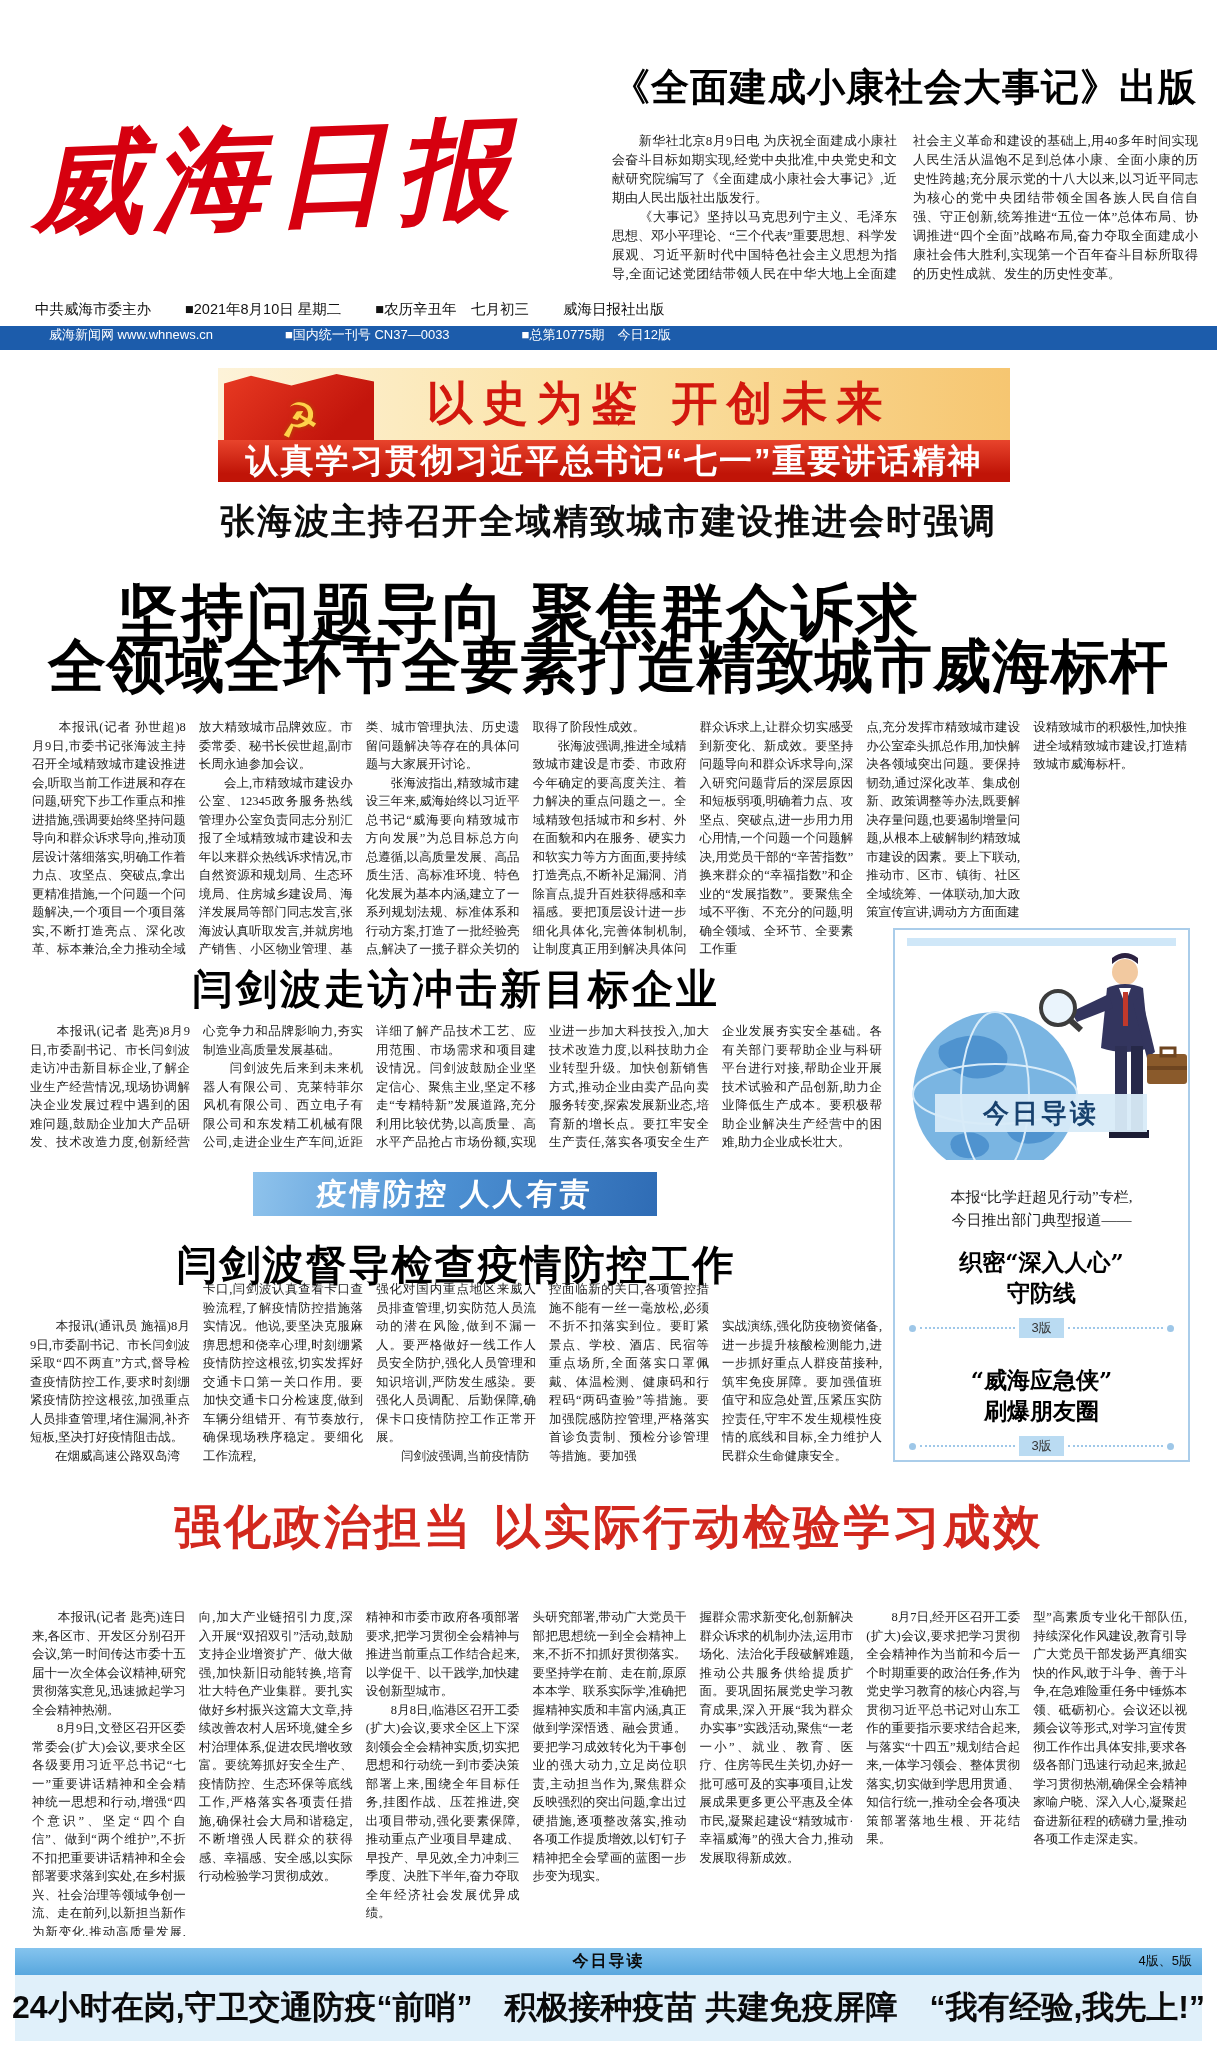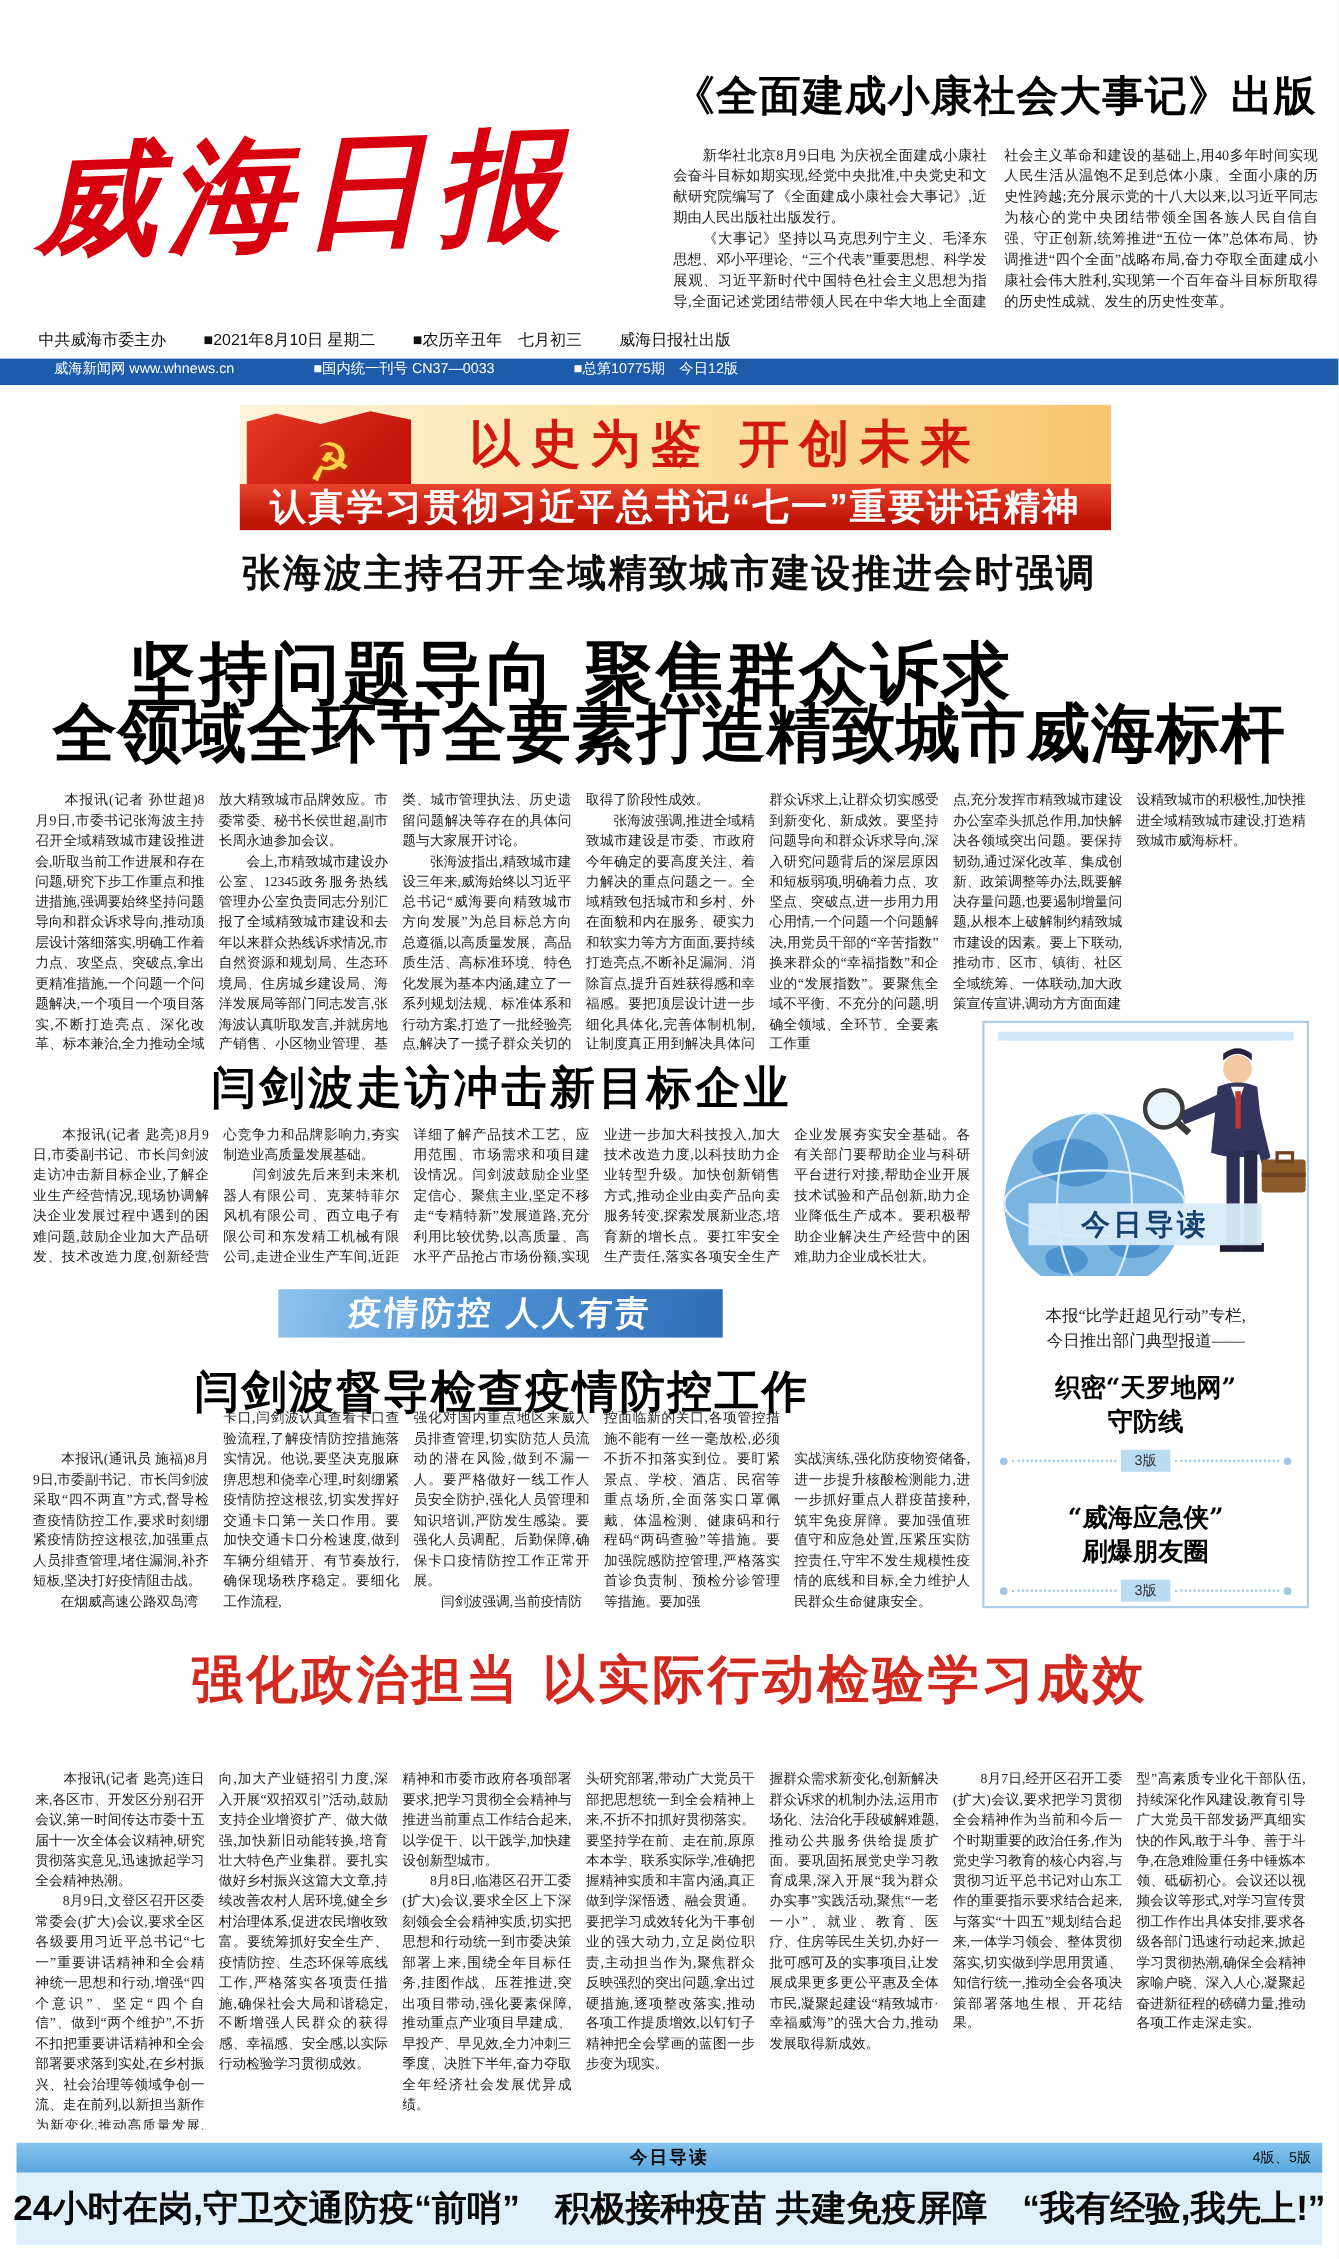--- a/index.html
+++ b/index.html
@@ -223,21 +223,21 @@
           </g>
         </g>
       </svg>
       <div class="guide-label">今日导读</div>
     </div>
     <div class="guide-intro">
       <div>本报“比学赶超见行动”专栏,</div>
       <div>今日推出部门典型报道——</div>
     </div>
     <div class="guide-title">
-      <div>织密“天罗地网”</div>
+      <div>织密“深入人心”</div>
       <div>守防线</div>
     </div>
     <div class="guide-sep">
       <span class="dot"></span>
         <span class="dots"></span>
       <span class="pagebadge">3版</span>
       <span class="dots"></span>
         <span class="dot"></span>
     </div>
     <div class="guide-title" style="margin-top:26px;">

